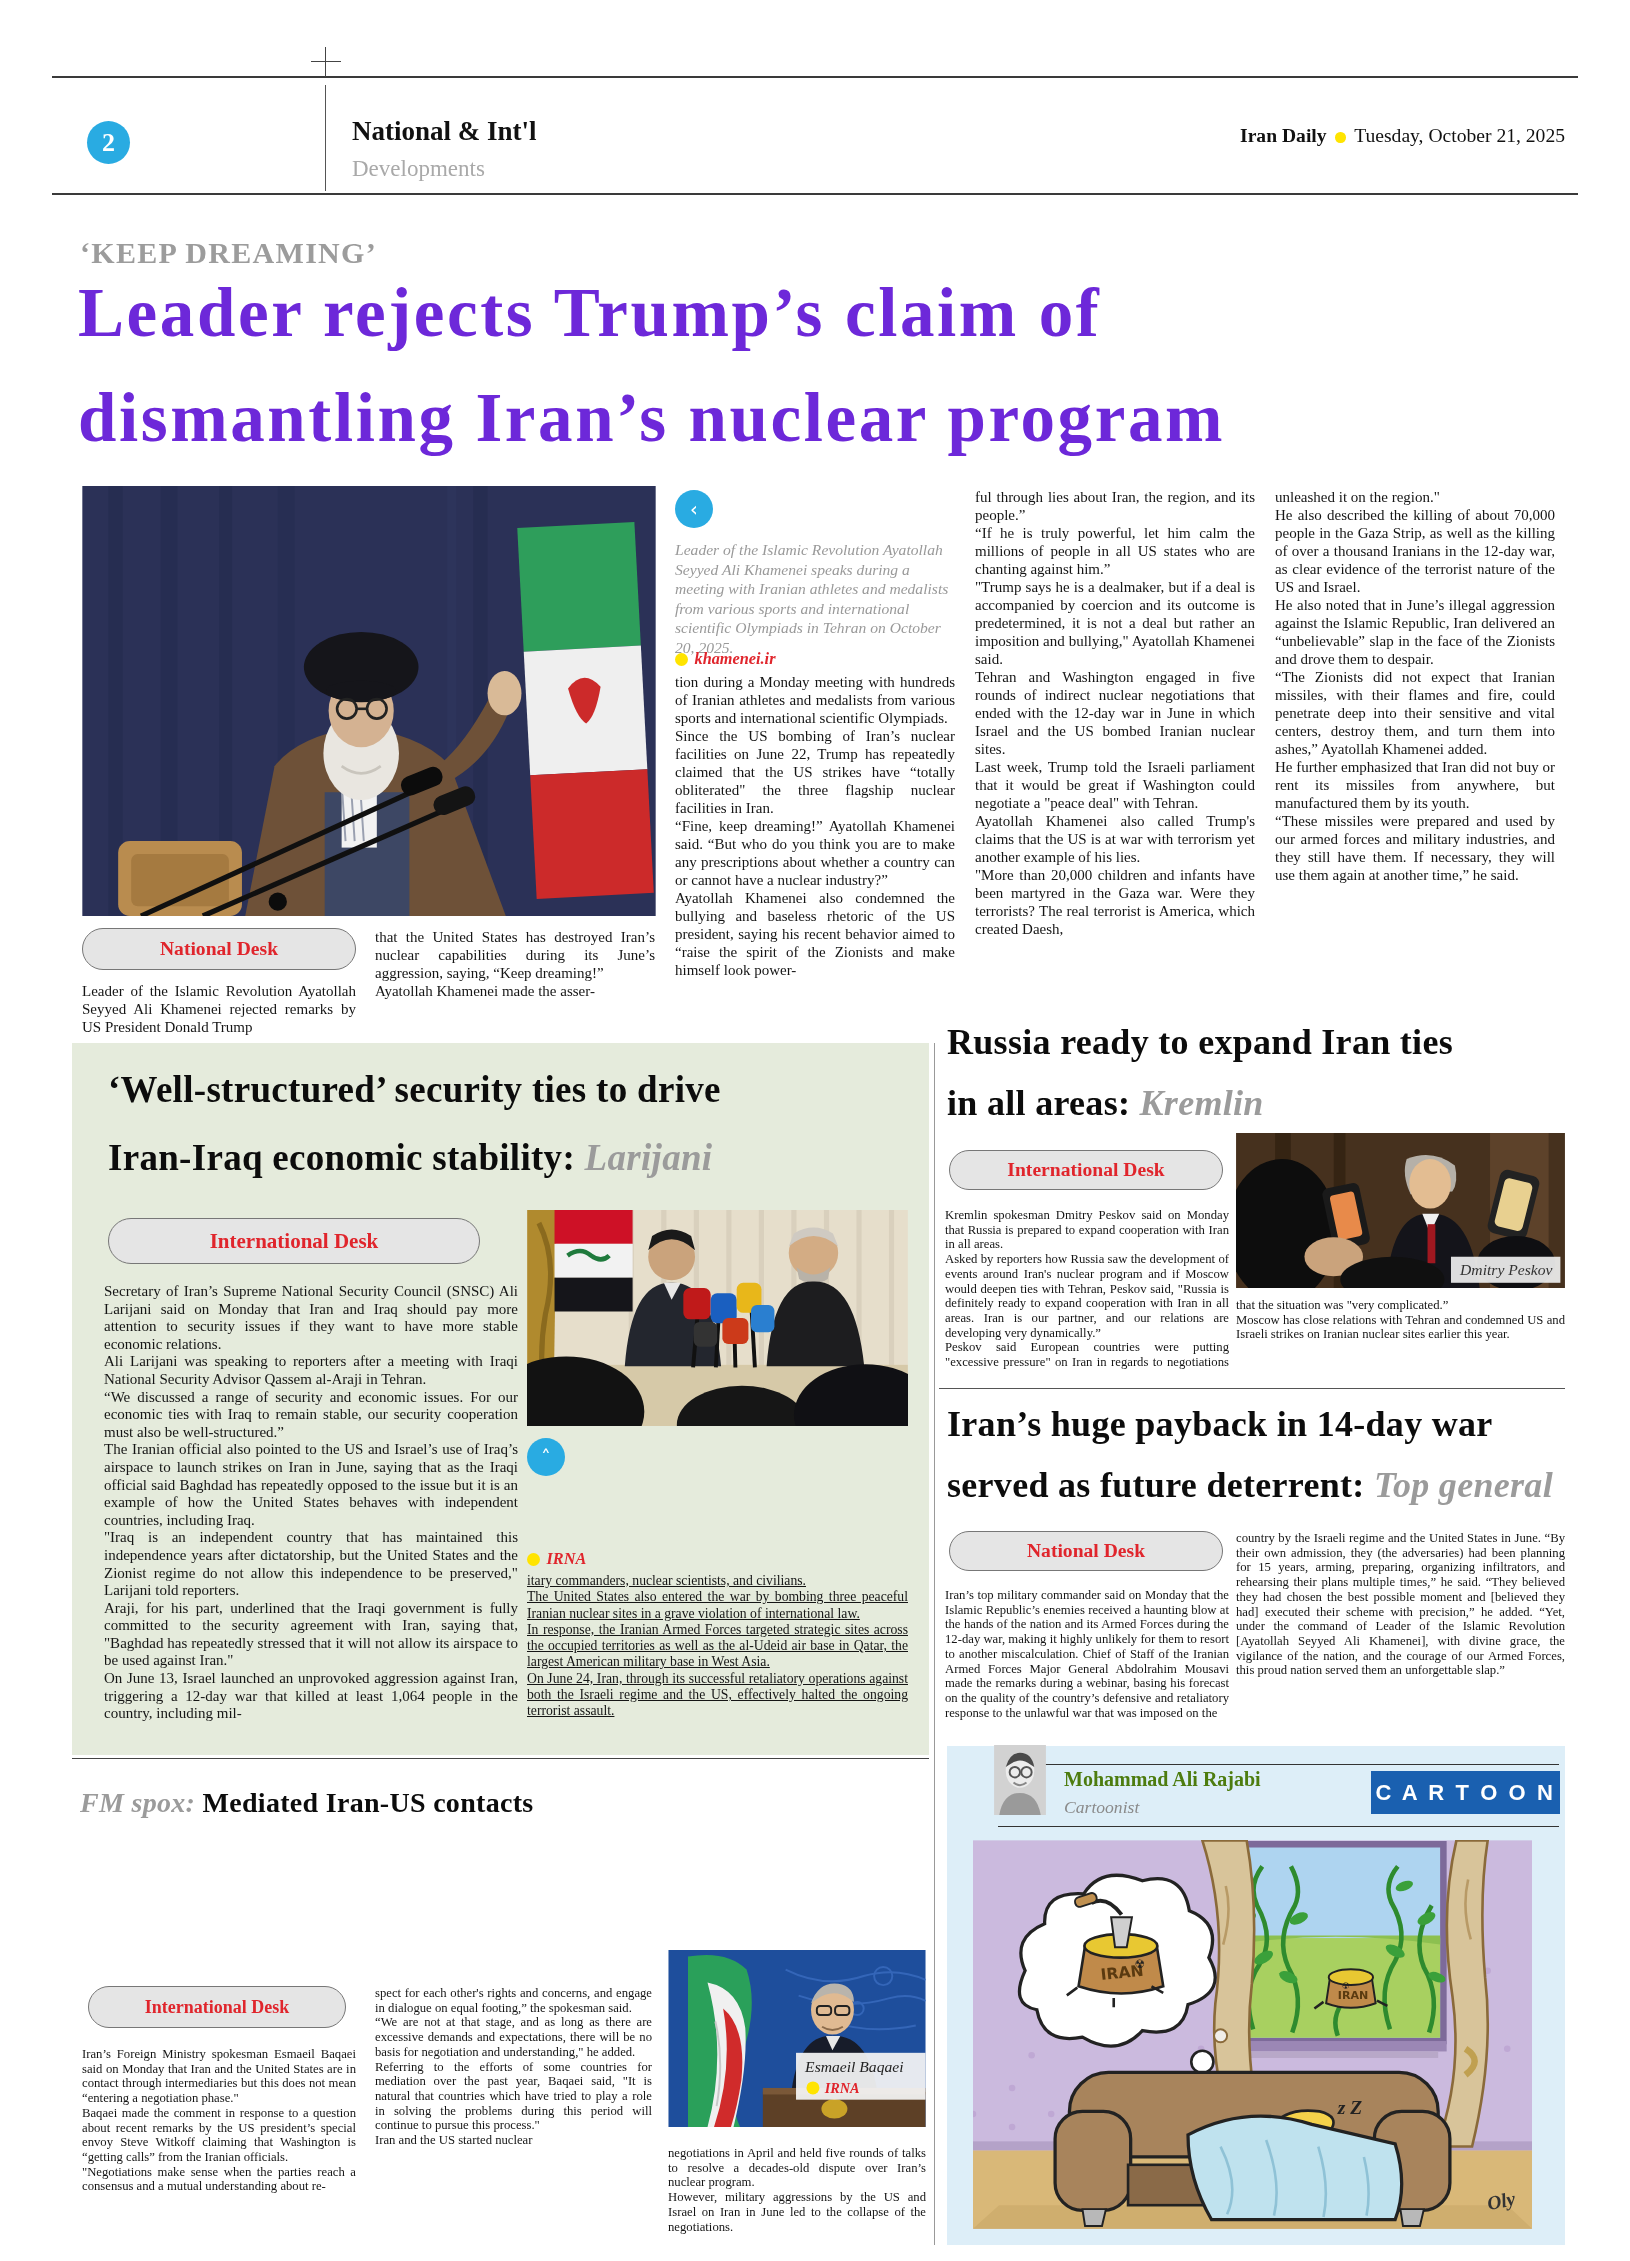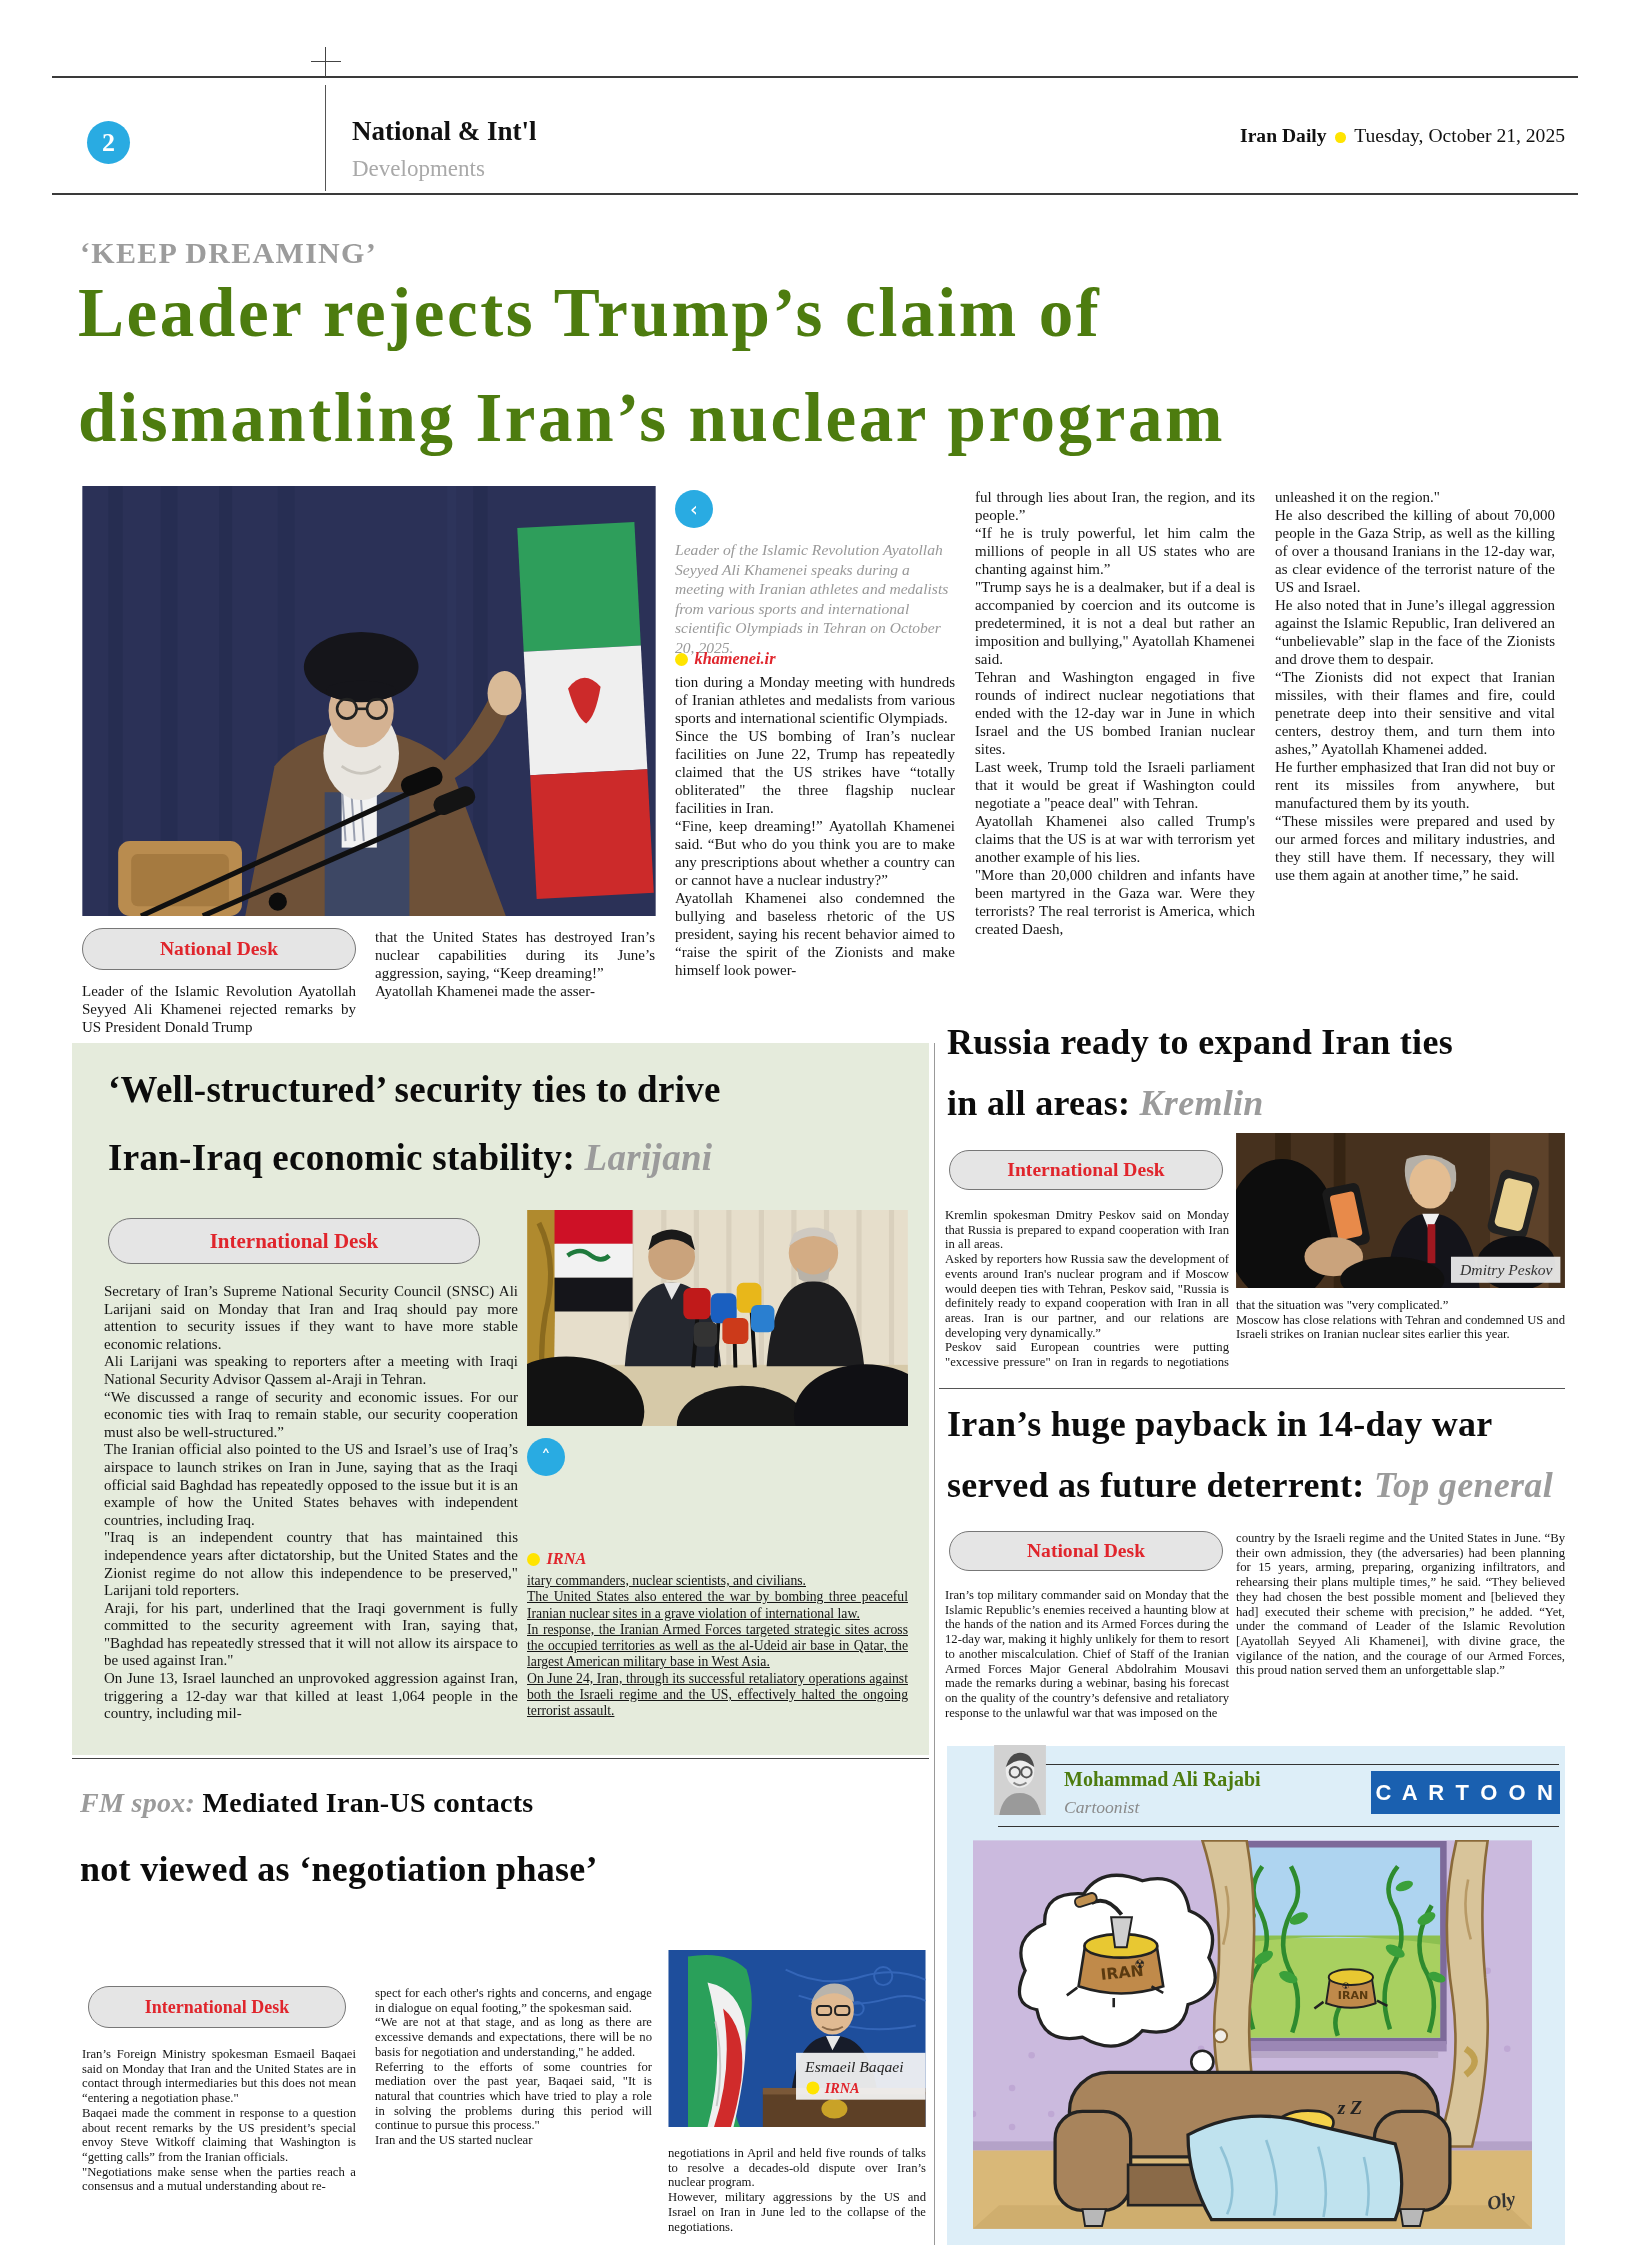--- a/index.html
+++ b/index.html
@@ -6,21 +6,21 @@
   body { background:#888; font-family:"Liberation Serif", serif; }
   .page { position:relative; width:1630px; height:2261px; background:#ffffff; overflow:hidden; margin:0 auto; }
   .abs { position:absolute; }
   .rule { background:#3a3a3a; }
   .body-col { white-space:pre-line; text-align:justify; color:#151515; overflow:hidden; }
   .bodyA { font-size:15px; line-height:18px; }
   .bodyB { font-size:15px; line-height:17.6px; }
   .bodyB2 { font-size:13.7px; line-height:16.3px;text-decoration:underline; }
   .bodyS { font-size:12.7px; line-height:14.7px; }
   .kicker { font-family:"Liberation Serif", serif; font-weight:bold; font-size:30px; color:#9c9c9c; letter-spacing:1.3px; }
-  .mainhead { font-family:"Liberation Serif", serif; font-weight:bold; font-size:69px; color:#4d7c0f; letter-spacing:2.6px; white-space:nowrap; }
+  .mainhead { font-family:"Liberation Serif", serif; font-weight:bold; font-size:69px; color:#6d28d9; letter-spacing:2.6px; white-space:nowrap; }
   .sechead { font-family:"Liberation Serif", serif; font-weight:bold; font-size:37px; color:#0c0c0c; letter-spacing:0.3px; white-space:nowrap; }
   .attrib { color:#9b9b9b; font-style:italic; }
   .pill { display:flex; align-items:center; justify-content:center; border:1.6px solid #777; border-radius:29px; background:#e5e5e5; }
   .pill span { color:#e0252c; font-weight:bold; font-size:19.6px; font-family:"Liberation Serif", serif; }
   .caption { font-style:italic; color:#999; font-size:15.6px; line-height:19.6px; }
   .credit-row { display:flex; align-items:center; gap:6.5px; margin-top:5.2px; }
   .dot { width:13px; height:13px; border-radius:50%; background:#ffe400; display:inline-block; }
   .credit { color:#e0252c; font-style:italic; font-size:16.3px; font-weight:bold; }
   .blue-circle { width:38px; height:38px; border-radius:50%; background:#29abe2; display:flex; align-items:center; justify-content:center; color:#fff; font-size:19.6px; font-family:"DejaVu Sans", sans-serif; }
   .greenbox { background:#e5ebdc; }
@@ -366,21 +366,20 @@
       <path d="M330,452 Q420,404 520,436 L648,466 Q668,530 648,582 L366,582 Q330,520 330,452 Z" fill="#bfe2ee" stroke="#222" stroke-width="5"></path>
       <path d="M380,470 q30,60 10,104 M450,460 q24,66 12,116 M530,470 q18,60 8,108 M600,486 q12,50 4,90" stroke="#8fc2d6" stroke-width="4" fill="none"></path>
     </g>
     <text x="790" y="566" font-family="Liberation Serif, serif" font-style="italic" font-weight="bold" font-size="30" fill="#333" transform="rotate(-12 800 560)">Oly</text>
   </svg>
 
   <div class="abs" style="left:72px; top:1758px; width:857px; height:1.3px; background:#444;"></div>
   <div class="abs sechead" style="left:80px; top:1787px; font-size:28px;">
     <span class="attrib" style="font-weight:bold;">FM spox: </span><span>Mediated Iran-US contacts</span>
   </div>
-  <div class="abs sechead" style="left:80px; top:1848px; font-size:36px;">not viewed as ‘negotiation phase’</div>
   <div class="abs pill" style="left:88px; top:1986px; width:258px; height:42px;">
     <span style="font-size:18px;">International Desk</span>
   </div>
   <div class="abs body-col bodyS" style="left:82px; top:2047px; width:274px; height:210px;">Iran’s Foreign Ministry spokesman Esmaeil Baqaei said on Monday that Iran and the United States are in contact through intermediaries but this does not mean “entering a negotiation phase."
 Baqaei made the comment in response to a question about recent remarks by the US president’s special envoy Steve Witkoff claiming that Washington is “getting calls” from the Iranian officials.
 "Negotiations make sense when the parties reach a consensus and a mutual understanding about re-</div>
   <div class="abs body-col bodyS" style="left:375px; top:1986px; width:277px; height:271px;">spect for each other's rights and concerns, and engage in dialogue on equal footing,” the spokesman said.
 “We are not at that stage, and as long as there are excessive demands and expectations, there will be no basis for negotiation and understanding," he added.
 Referring to the efforts of some countries for mediation over the past year, Baqaei said, "It is natural that countries which have tried to play a role in solving the problems during this period will continue to pursue this process."
 Iran and the US started nuclear</div>

